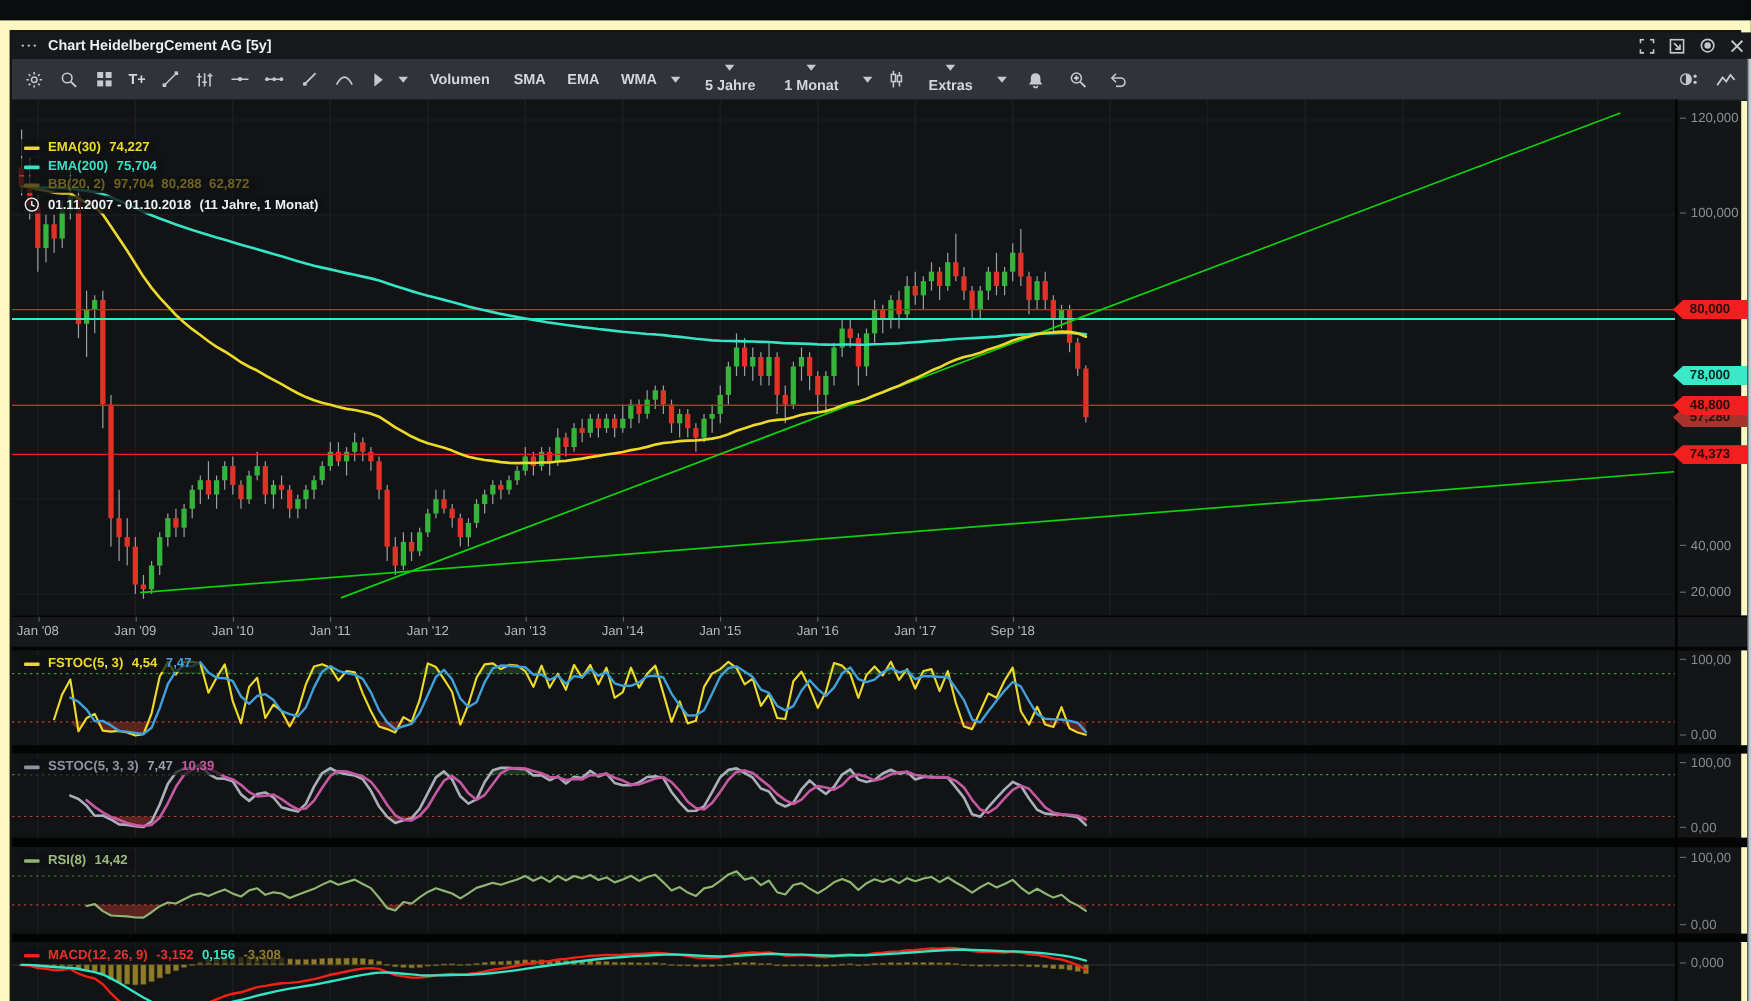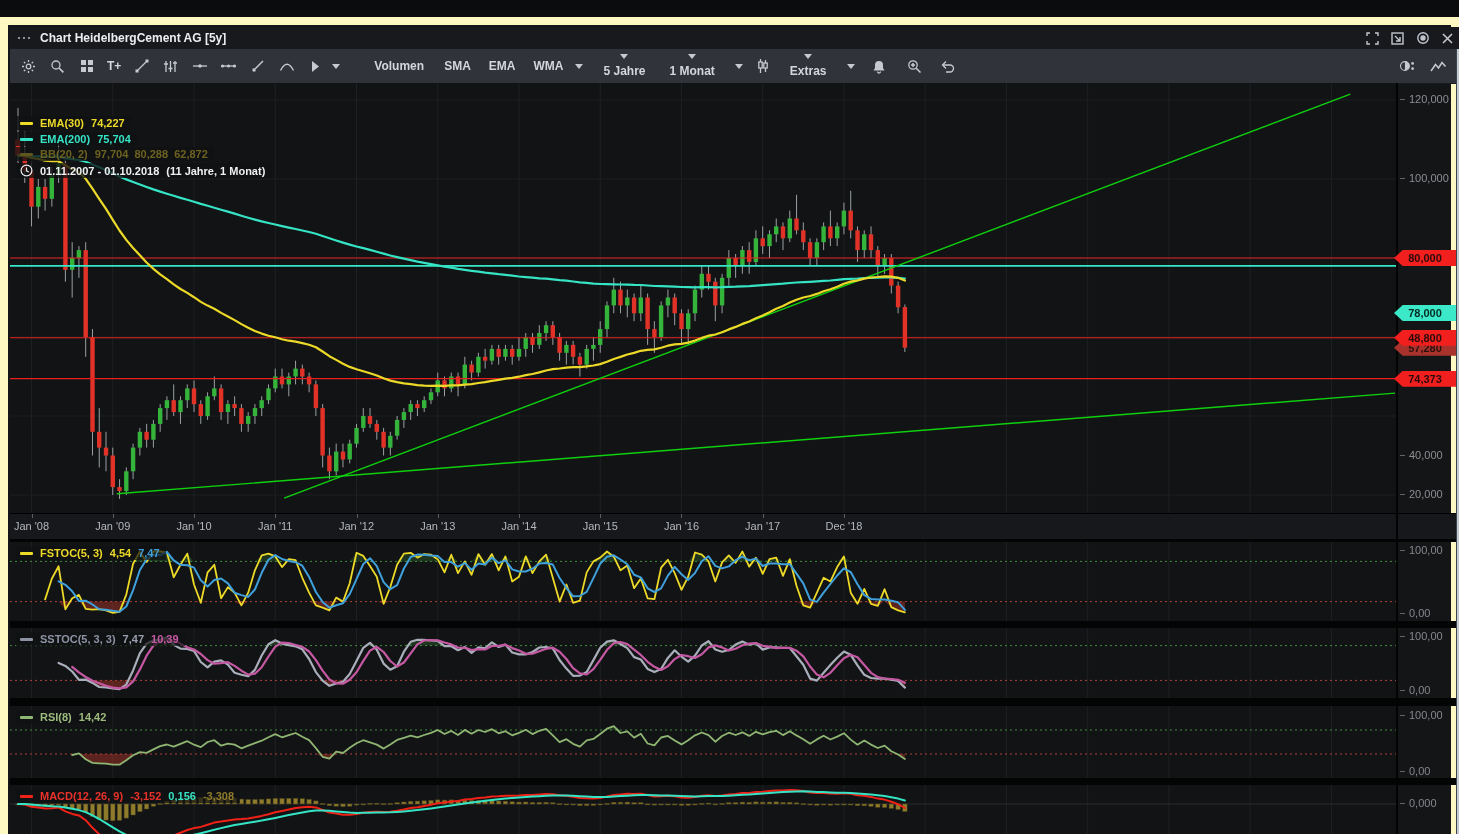--- a/index.html
+++ b/index.html
@@ -159,21 +159,21 @@
         <svg width="16" height="11" viewBox="0 0 16 11">
             <path d="M1.5,9.5 Q8,-3 14.5,9.5"></path>
           </svg>
         </span>
       <span class="tbi">
         <svg width="11" height="13" viewBox="0 0 11 13">
             <path d="M2,1 L9,6.5 L2,12 Z" fill="#c6cacf" stroke="none"></path>
           </svg>
         </span>
       <span class="caret" style="margin-left:-4px"></span>
-      <span class="tbtxt" style="margin-left:22px">Volumen</span>
+      <span class="tbtxt" style="margin-left:6px">Volumen</span>
       <span class="tbtxt" style="margin-left:8px">SMA</span>
       <span class="tbtxt" style="margin-left:6px">EMA</span>
       <span class="tbtxt" style="margin-left:6px">WMA</span>
       <span class="caret"></span>
       <span class="ddgrp" style="margin-left:8px">
         <span class="caret"></span>
           <span class="tbtxt">5 Jahre</span>
         </span>
       <span class="ddgrp" style="margin-left:12px">
         <span class="caret"></span>
@@ -561,21 +561,21 @@
       <div class="xlabel" style="left: 427.74px;">Jan '13</div>
       <div class="xtick" style="left: 508.98px;"></div>
       <div class="xlabel" style="left: 508.98px;">Jan '14</div>
       <div class="xtick" style="left: 590.22px;"></div>
       <div class="xlabel" style="left: 590.22px;">Jan '15</div>
       <div class="xtick" style="left: 671.46px;"></div>
       <div class="xlabel" style="left: 671.46px;">Jan '16</div>
       <div class="xtick" style="left: 752.7px;"></div>
       <div class="xlabel" style="left: 752.7px;">Jan '17</div>
       <div class="xtick" style="left: 833.94px;"></div>
-      <div class="xlabel" style="left: 833.94px;">Dec '18</div>
+      <div class="xlabel" style="left: 833.94px;">Sep '18</div>
     </div>
 
   <div class="blackbar" style="top:514px;height:3px"></div>
   <div class="blackbar" style="top:596px;height:7px"></div>
   <div class="blackbar" style="top:673px;height:8px"></div>
   <div class="blackbar" style="top:753px;height:7px"></div>
   <div class="blackbar" style="top:829px;height:3px"></div>
 
   <svg id="fstoc-svg" class="panel" style="top:517px" width="1386" height="79" viewBox="0 0 1386 79">
       <line x1="21.54" y1="0" x2="21.54" y2="79" stroke="#1e2023"></line>

